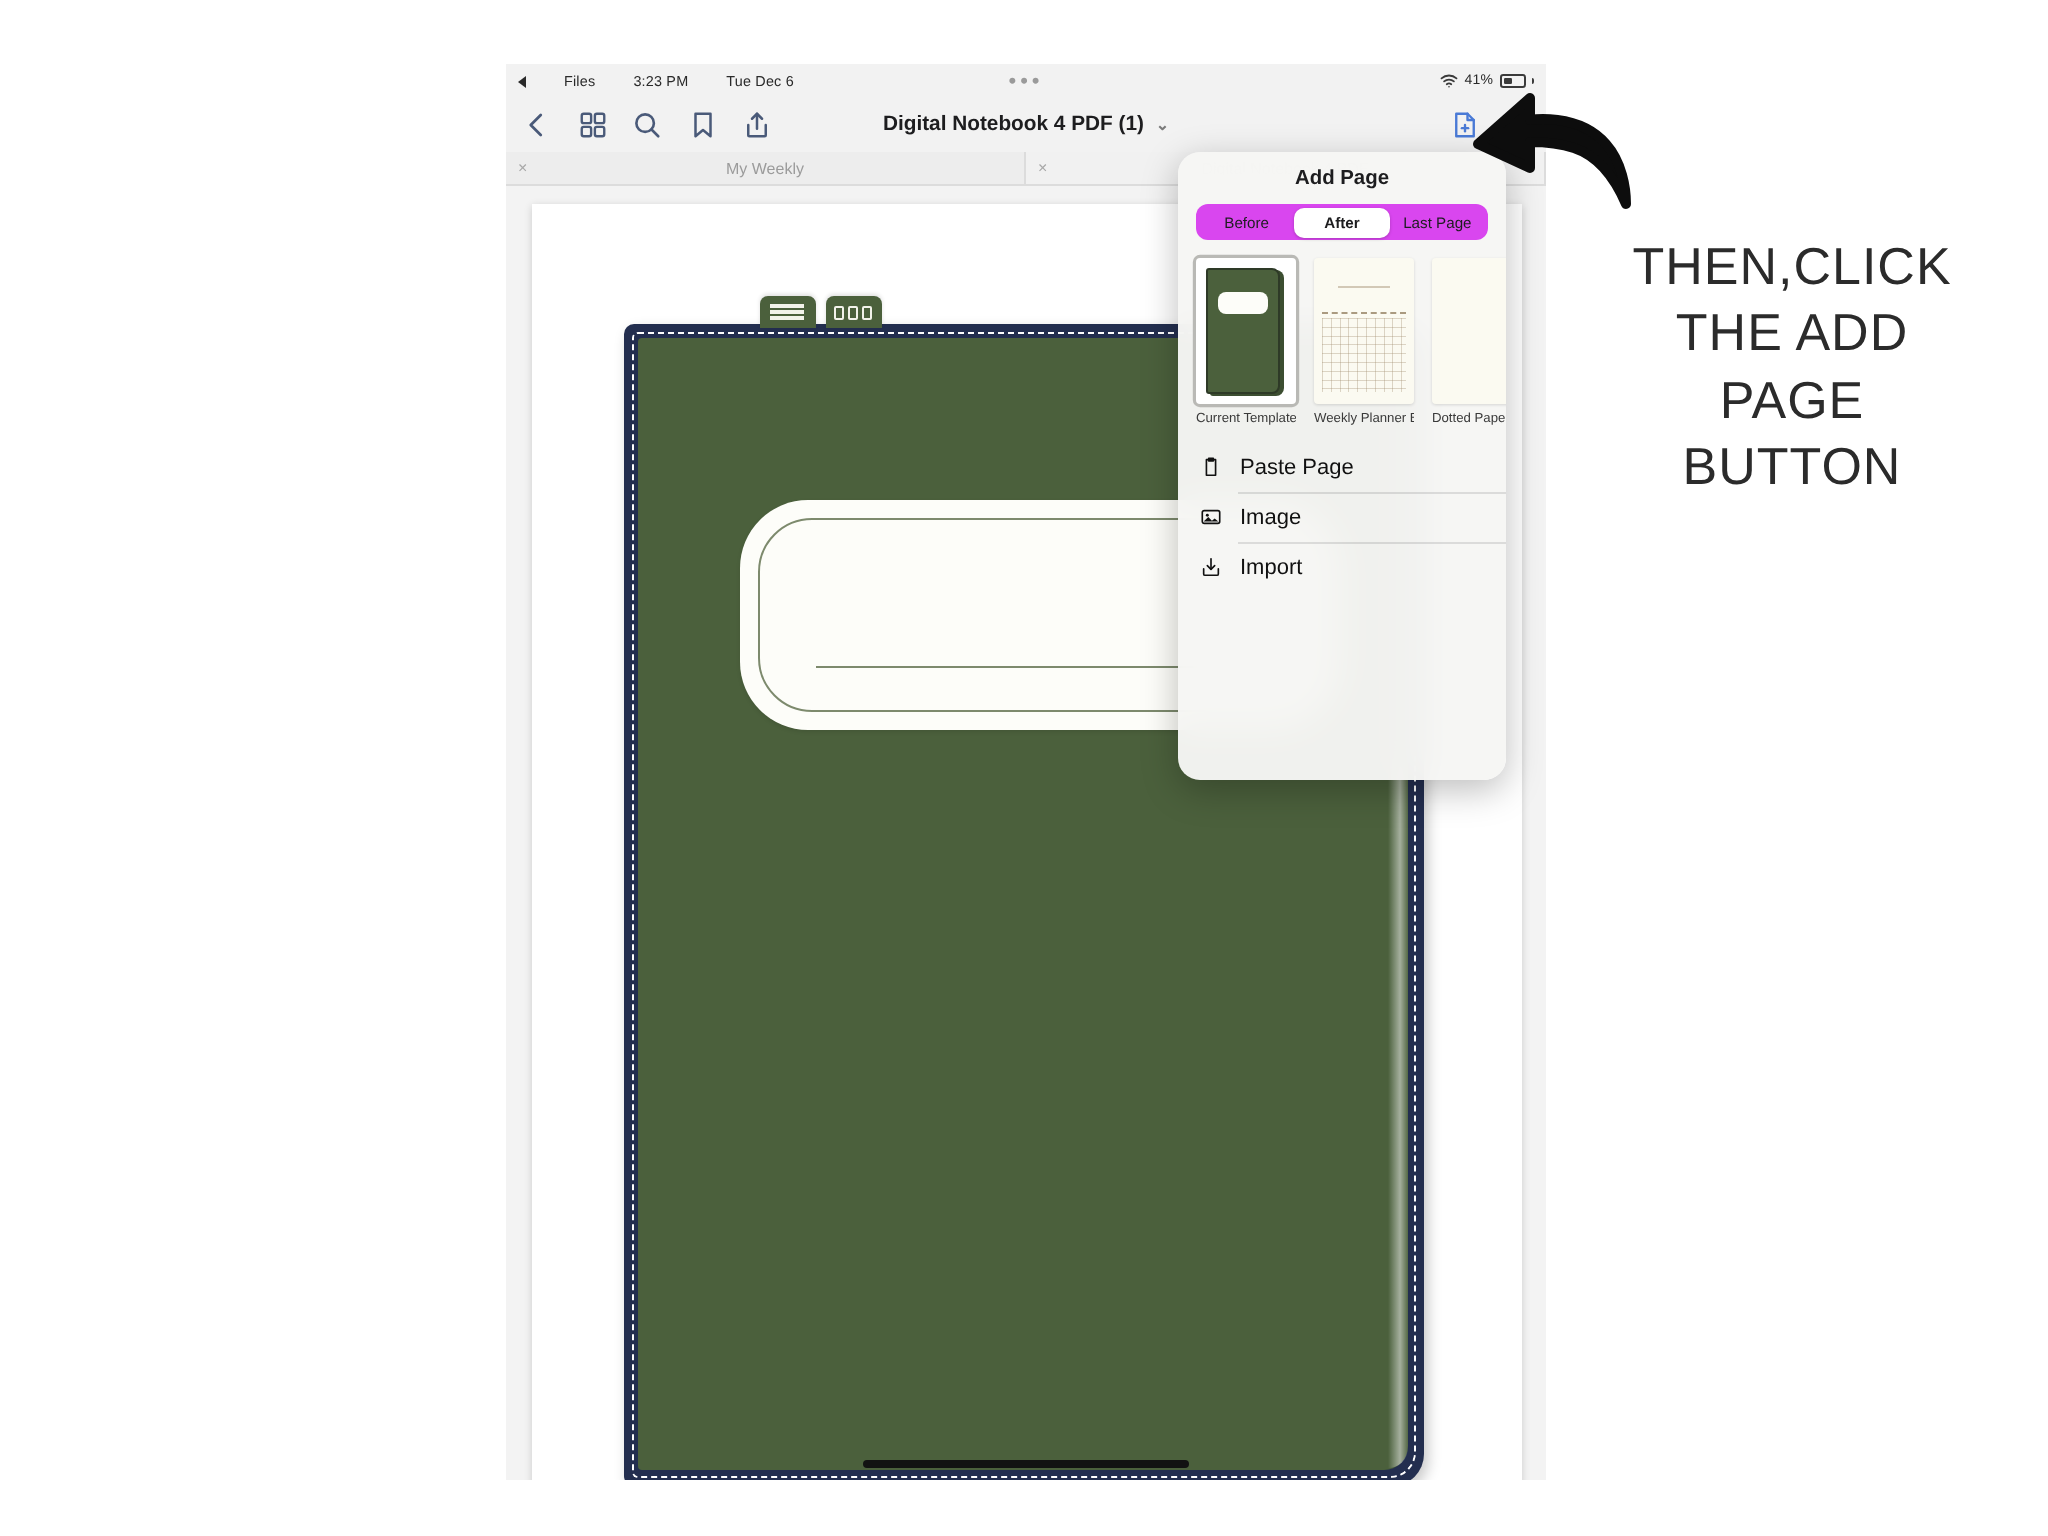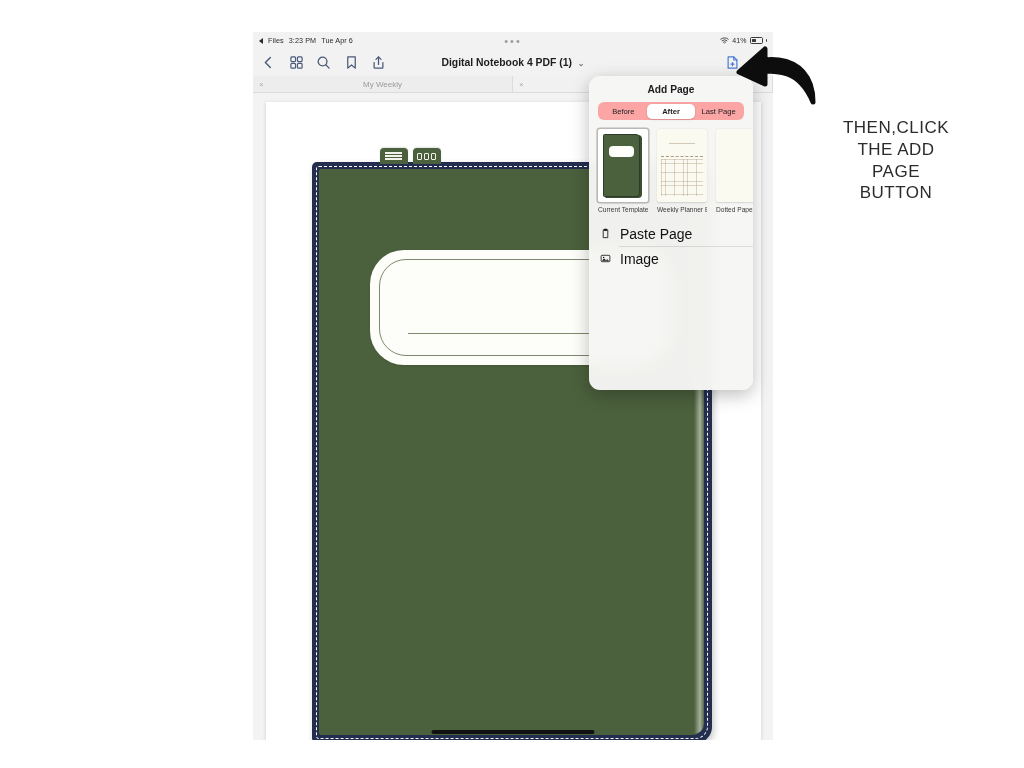--- a/index.html
+++ b/index.html
@@ -16,38 +16,38 @@
     position: absolute;
     color: #2b2b2b;
     font-family: "Liberation Sans", sans-serif;
     font-weight: 300;
     text-align: center;
     letter-spacing: 0.5px;
     line-height: 1.28;
     white-space: pre-line;
   }
   #annot-left  { left: 4px;  top: 32px;  width: 252px; font-size: 25.5px; }
-  #annot-right { left: 772px; top: 117px; width: 248px; font-size: 17px; }
+  #annot-right { left: 772px; top: 117px; width: 248px; font-size: 26px; }
 
   
   #ipad {
     position: absolute; left: 253px; top: 32px;
     width: 520px; height: 708px;
     background: #f7f7f7;
     overflow: hidden;
   }
   #screen { position: absolute; inset: 0; background: #f2f2f2; }
 
   
   #statusbar {
     position: absolute; left: 0; top: 0; width: 100%; height: 17px;
     display: flex; align-items: center;
     font-size: 7.2px; color: #2a2a2a; letter-spacing: .1px;
   }
-  #sb-left { display: flex; align-items: center; gap: 5px; padding-left: 6px; }
+  #sb-left { display: flex; align-items: center; gap: 19px; padding-left: 6px; }
   .sb-back-caret {
     width: 0; height: 0;
     border-top: 3.2px solid transparent; border-bottom: 3.2px solid transparent;
     border-right: 4px solid #2a2a2a;
   }
   #sb-center { position: absolute; left: 0; right: 0; text-align: center;
                font-size: 11px; color: #9a9a9a; letter-spacing: 2px; line-height: 8px; }
   #sb-right { margin-left: auto; display: flex; align-items: center; gap: 3px; padding-right: 6px; }
   .batt-body { width: 13px; height: 6.5px; border: 1px solid #3a3a3a; border-radius: 1.6px; position: relative; }
   .batt-fill { position: absolute; left: 1px; top: 1px; bottom: 1px; width: 42%; background: #3a3a3a; border-radius: .6px; }
@@ -167,21 +167,21 @@
     border-radius: 11px;
     box-shadow: 0 5px 18px rgba(0,0,0,.26);
     overflow: hidden;
     backdrop-filter: blur(8px);
   }
   #pop-title {
     height: 26px; display: flex; align-items: center; justify-content: center;
     font-size: 10.2px; font-weight: 700; color: #1d1d1f;
   }
   #seg {
-    margin: 0 9px 0; height: 18px; background: #fca5a5; border-radius: 6px;
+    margin: 0 9px 0; height: 18px; background: #d946ef; border-radius: 6px;
     display: flex; padding: 1.5px; position: relative;
   }
   .seg-item {
     flex: 1 1 0; display: flex; align-items: center; justify-content: center;
     font-size: 7.6px; color: #1d1d1f; border-radius: 5px;
   }
   .seg-item.active { background: #ffffff; box-shadow: 0 .5px 1.6px rgba(0,0,0,.22); font-weight: 600; }
 
   #templates { display: flex; gap: 9px; padding: 9px 9px 0 9px; }
   .tpl { width: 50px; flex: 0 0 auto; }
@@ -221,21 +221,21 @@
   }
   .tpl-name {
     margin-top: 4px; font-size: 6.6px; color: #3a3a3a; text-align: left;
     white-space: nowrap; overflow: hidden;
   }
 
   #menu { margin-top: 8px; }
   .menu-item {
     height: 25.2px; display: flex; align-items: center; gap: 9px;
     padding: 0 11px; position: relative;
-    font-size: 14px; color: #111;
+    font-size: 11px; color: #111;
   }
   .menu-item + .menu-item::before {
     content: ""; position: absolute; left: 30px; right: 0; top: 0; height: .6px;
     background: rgba(0,0,0,.11);
   }
   .mi-icon { width: 11px; height: 11px; flex: 0 0 11px; color: #111; display: block; }
 
   
   #arrow { position: absolute; left: 703px; top: 28px; width: 115px; height: 82px; }
 </style>
@@ -251,21 +251,21 @@
 BUTTON</div>
 
   <div id="ipad">
     <div id="screen">
 
       <div id="statusbar">
         <div id="sb-left">
           <span class="sb-back-caret"></span>
           <span>Files</span>
           <span>3:23 PM</span>
-          <span>Tue Apr 6</span>
+          <span>Tue Dec 6</span>
         </div>
         <div id="sb-center">•••</div>
         <div id="sb-right">
           <svg class="tb-ic" style="width:9px;height:9px" viewBox="0 0 24 24" fill="none" stroke="#3a3a3a" stroke-width="2.4" stroke-linecap="round">
             <path d="M2 8.5a15 15 0 0 1 20 0"></path>
               <path d="M5.5 12.5a10 10 0 0 1 13 0"></path>
             <path d="M9 16.3a5 5 0 0 1 6 0"></path>
               <circle cx="12" cy="19.6" r="1.1" fill="#3a3a3a" stroke="none"></circle>
           </svg>
           <span style="font-size:7px">41%</span>
@@ -417,20 +417,28 @@
             <svg class="mi-icon" viewBox="0 0 24 24" fill="none" stroke="currentColor" stroke-width="1.8" stroke-linejoin="round">
               <rect x="2.5" y="5" width="19" height="14" rx="2"></rect>
               <circle cx="8" cy="10" r="1.6" fill="currentColor" stroke="none"></circle>
               <path d="M4 17l5-5 4 4 3-2.5 4 3.5" fill="currentColor" stroke="none"></path>
             </svg>
             <span>Image</span>
           </div>
 
 
 
+          <div class="menu-item">
+            <svg class="mi-icon" viewBox="0 0 24 24" fill="none" stroke="currentColor" stroke-width="1.8" stroke-linecap="round" stroke-linejoin="round">
+              <path d="M4 14v5.5A1.5 1.5 0 0 0 5.5 21h13a1.5 1.5 0 0 0 1.5-1.5V14"></path>
+              <path d="M12 3v11"></path>
+                <polyline points="8 10.5 12 14.5 16 10.5"></polyline>
+            </svg>
+            <span>Import</span>
+          </div>
         </div>
       </div>
 
       <div id="home-ind"></div>
     </div>
   </div>
 
   <svg id="arrow" viewBox="0 0 115 82">
     <path d="M36 44 L62 21 L62 32 C62 32 86 28 100 44 C108 53 110 66 110 74
              C104 60 96 50 84 46 C75 43 66 43 62 43 L62 56 Z" fill="#0d0d0d" stroke="#0d0d0d" stroke-width="5" stroke-linejoin="round"></path>

